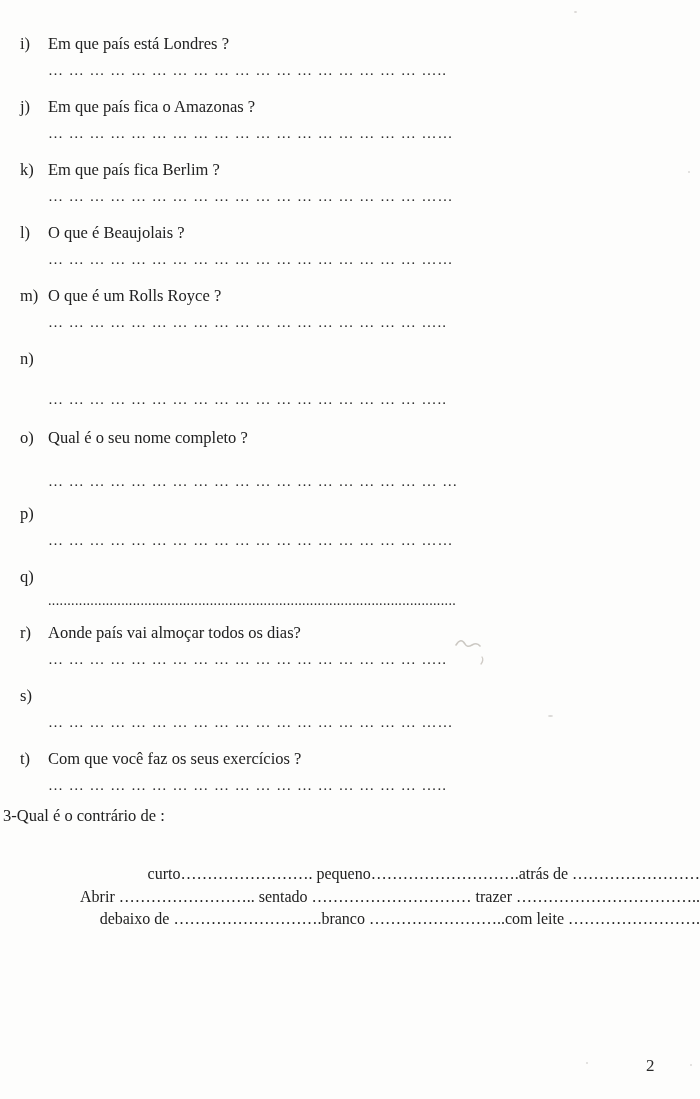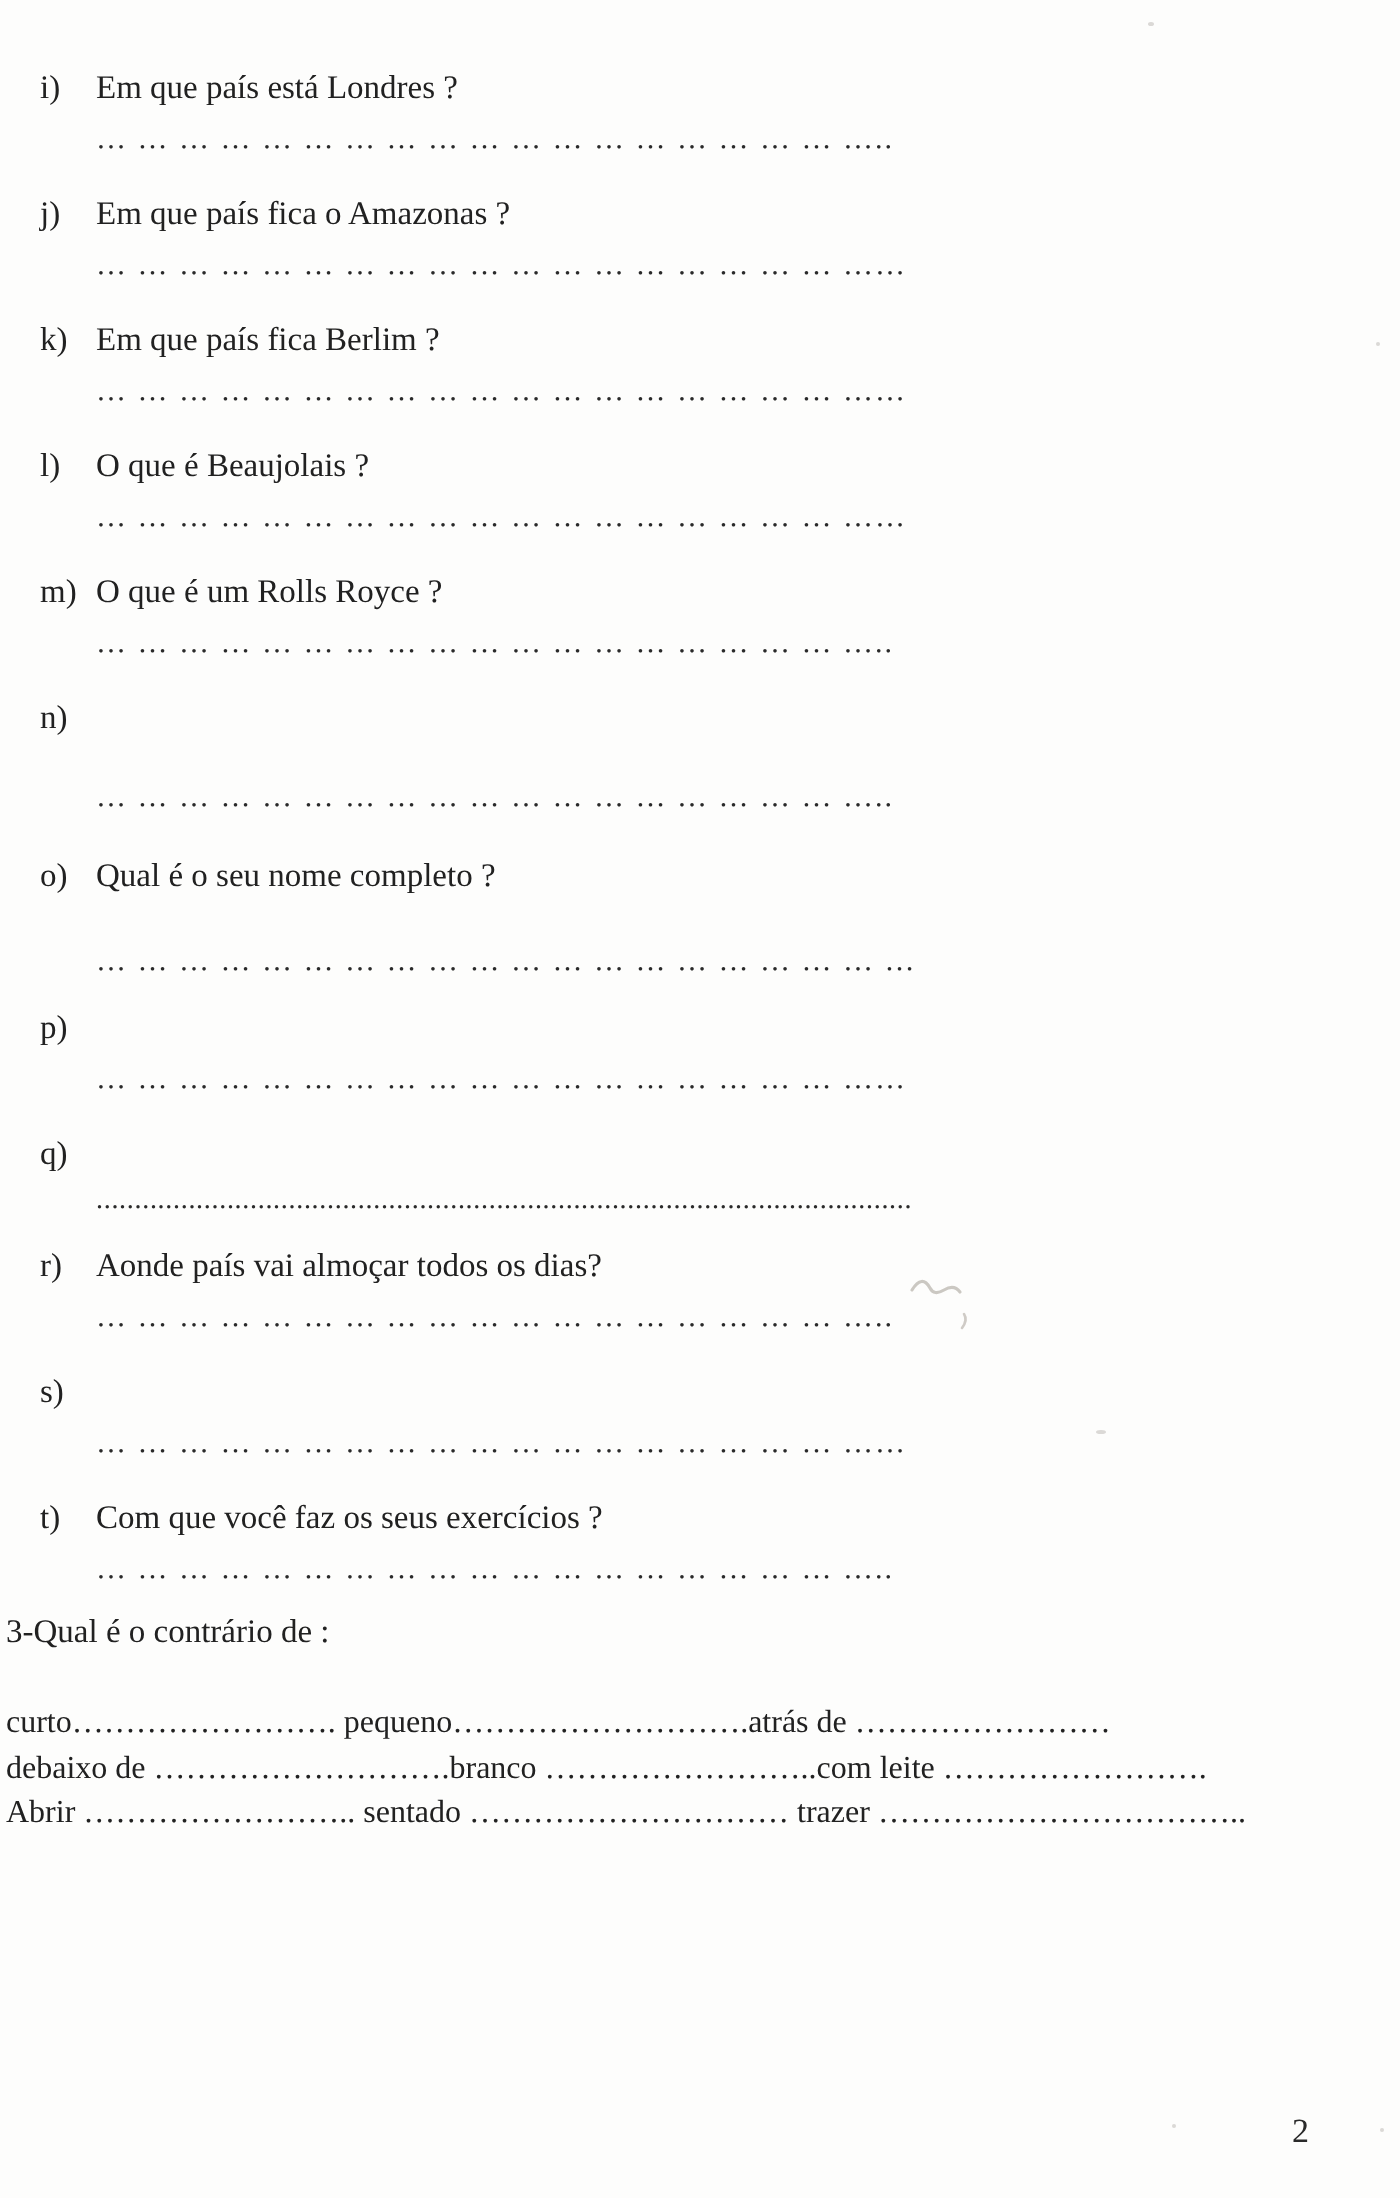--- a/index.html
+++ b/index.html
@@ -29,22 +29,22 @@
   }
   .q-item.gap-n .q-dots { margin-top: 17px; }
   .q-item.gap-n { margin-bottom: 16px; }
   .q-item.gap-o .q-dots { margin-top: 20px; }
   .q-item.gap-o { margin-bottom: 10px; }
   .q-item.fine .q-dots { margin-top: 1px; letter-spacing: 0.35px; font-size: 14px; }
   .q-item.fine { margin-bottom: 9px; }
 
   
   .s3 { padding-left: 3px; }
-  .s3-heading { font-size: 16.5px; line-height: 26px; margin-bottom: 22px; }
-  .s3-row { font-size: 16px; line-height: 22.5px; white-space: nowrap; overflow: hidden; }
+  .s3-heading { font-size: 16.5px; line-height: 26px; margin-bottom: 34px; }
+  .s3-row { font-size: 16px; line-height: 22.5px; white-space: nowrap; overflow: hidden; text-align: right; }
 
   .page-number { position: absolute; top: 1056px; left: 646px; font-size: 17px; color: #2a2a2a; }
 
   
   .smudge { position: absolute; left: 452px; top: 633px; width: 42px; height: 36px; opacity: 0.55; }
   .speck { position: absolute; width: 3px; height: 2px; background: #9a958e; border-radius: 50%; opacity: 0.35; }
   .speck.s1 { left: 574px; top: 11px; }
   .speck.s2 { left: 688px; top: 171px; width: 2px; }
   .speck.s3 { left: 548px; top: 715px; width: 2px; }
   .speck.s4 { left: 586px; top: 1062px; width: 2px; }
@@ -147,22 +147,22 @@
         <span class="q-text">Com que você faz os seus exercícios ?</span>
       </div>
       <div class="q-dots">… … … … … … … … … … … … … … … … … … …..</div>
     </div>
 
   </div>
 
   <div class="s3">
     <div class="s3-heading">3-Qual é o contrário de :</div>
     <div class="s3-row">curto……………………. pequeno……………………….atrás de ……………………</div>
+    <div class="s3-row">Abrir …………………….. sentado ………………………… trazer ……………………………..</div>
     <div class="s3-row">debaixo de ……………………….branco ……………………..com leite …………………….</div>
-    <div class="s3-row">Abrir …………………….. sentado ………………………… trazer ……………………………..</div>
   </div>
 
   <div class="page-number">2</div>
 
   <div class="smudge">
     <svg width="42" height="36" viewBox="0 0 42 36" xmlns="http://www.w3.org/2000/svg">
       <path d="M4 12 q5 -8 9 -1 q2 4 7 1 q5 -3 8 1" fill="none" stroke="#a39d94" stroke-width="1.6" stroke-linecap="round"></path>
       <path d="M30 24 q2 3 -1 7" fill="none" stroke="#aba49b" stroke-width="1.3" stroke-linecap="round"></path>
     </svg>
   </div>

